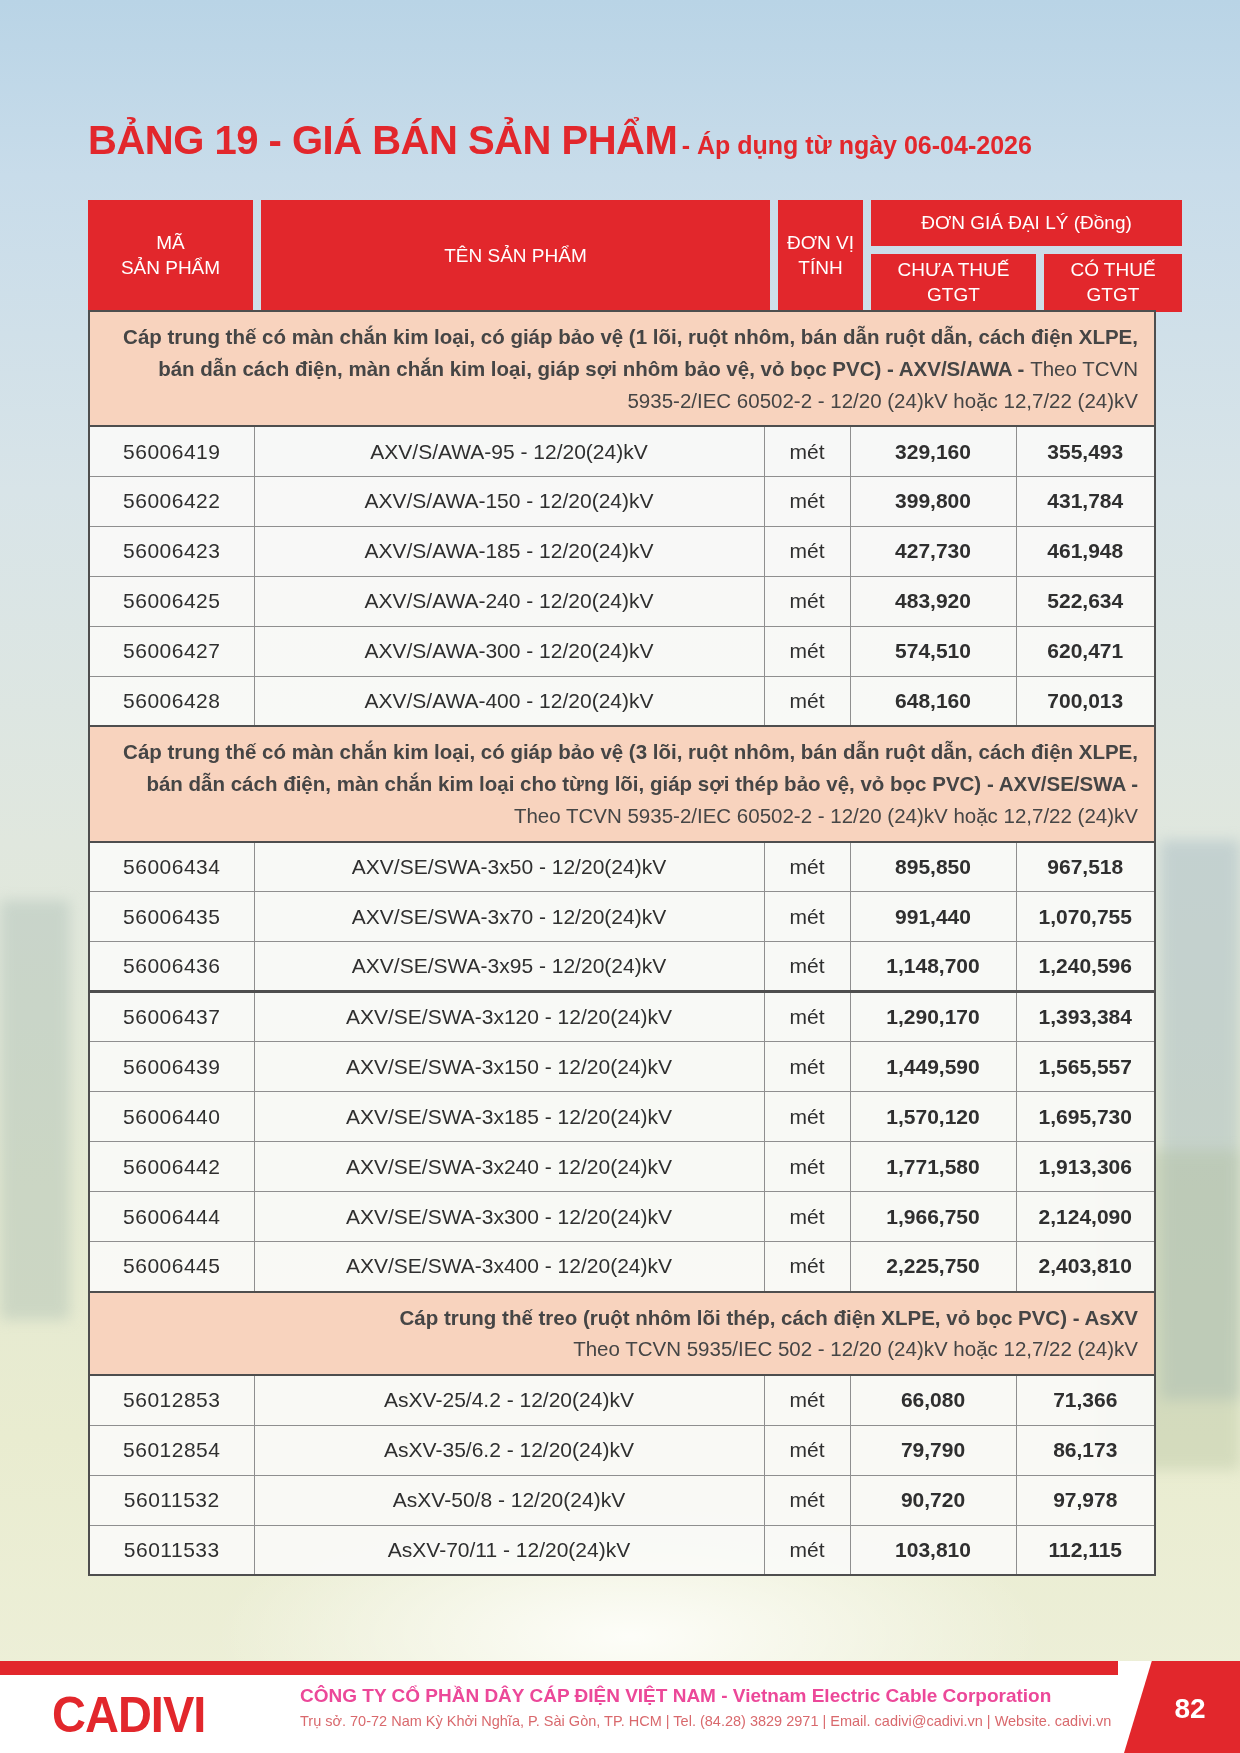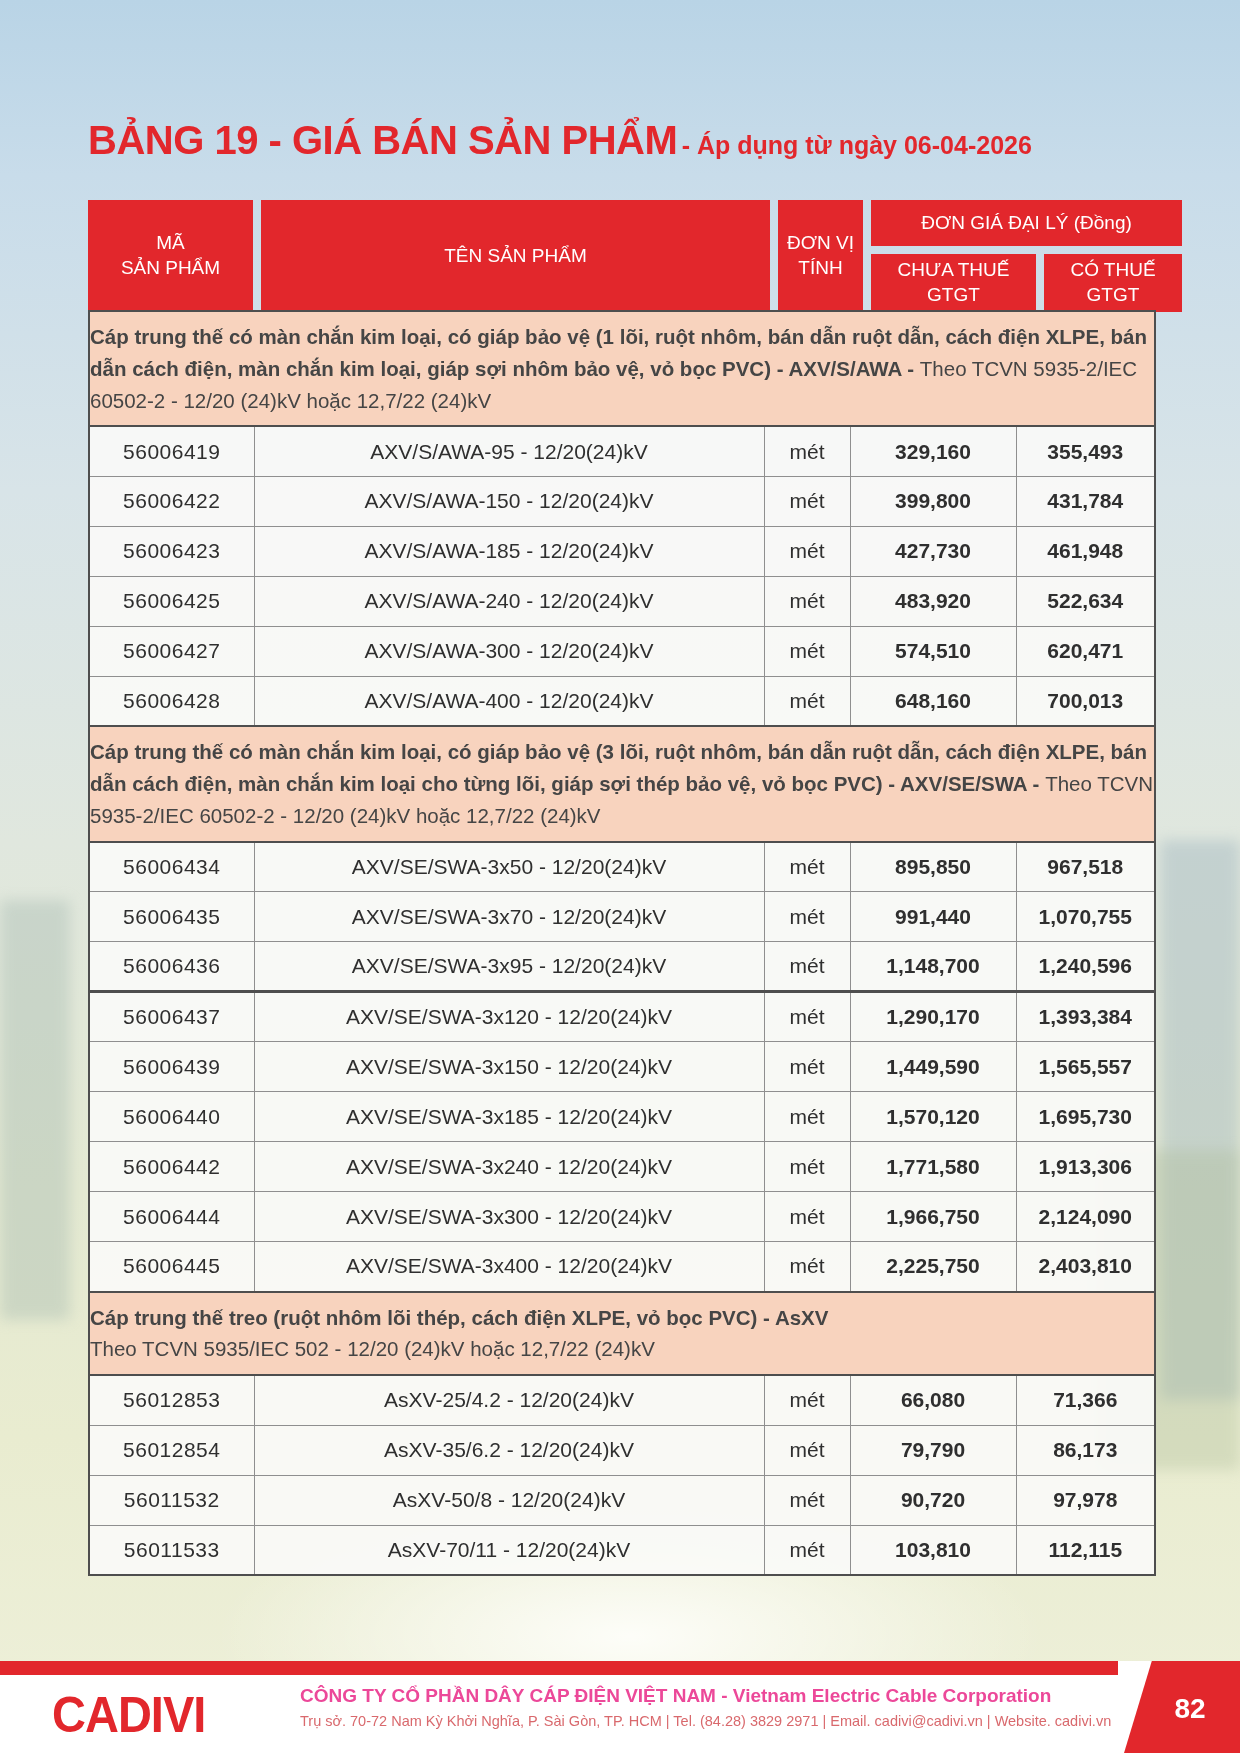--- a/index.html
+++ b/index.html
@@ -44,22 +44,22 @@
     border-collapse:collapse; table-layout:fixed;
     border:2px solid #4e4e4e;
   }
   .btable col.c1{width:165px;} .btable col.c2{width:510px;} .btable col.c3{width:86px;}
   .btable col.c4{width:166px;} .btable col.c5{width:139px;}
   .btable td{
     background:rgba(250,250,247,.93); border:1px solid #8f8f8f;
     font-size:21px; color:#2f2f2f; height:50px; padding:2px 8px; box-sizing:border-box;
   }
   tr.section-row td{
-    background:#f8d3be; border:2px solid #4e4e4e; text-align:left;
-    padding:9px 0; color:#454545; line-height:1.55; font-size:20.5px; height:auto;
+    background:#f8d3be; border:2px solid #4e4e4e; text-align:right;
+    padding:9px 16px; color:#454545; line-height:1.55; font-size:20.5px; height:auto;
   }
   .sec-bold{font-weight:700;}
   .sec-normal{font-weight:400;}
   td.cell-code{text-align:center; letter-spacing:.5px;}
   td.cell-name{text-align:center; }
   td.cell-unit{text-align:center;}
   td.cell-price-ex-vat, td.cell-price-inc-vat{text-align:center;font-weight:bold;}
   tr.thick-top td{border-top:3px solid #4e4e4e;}
 
   

